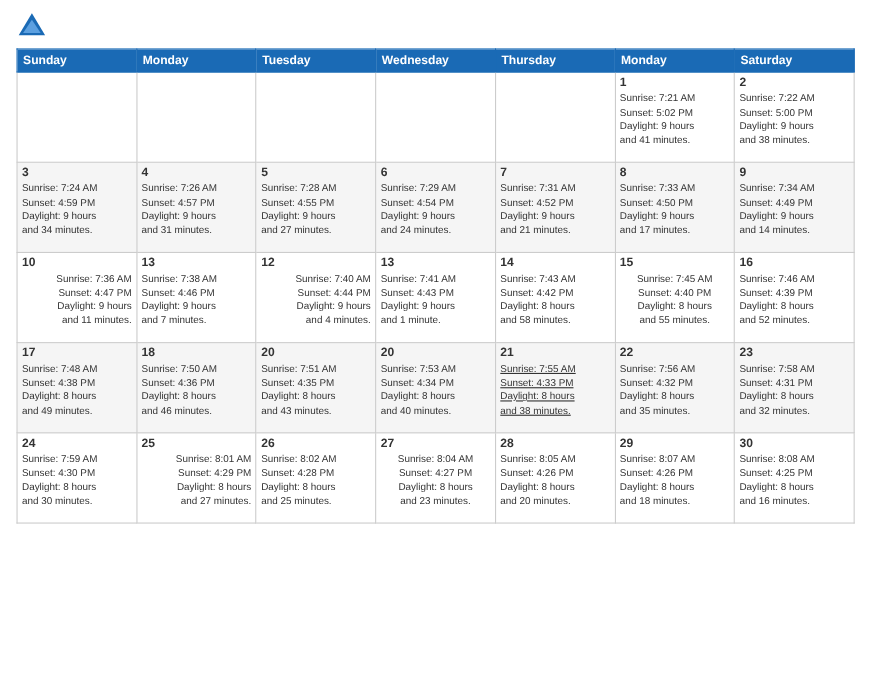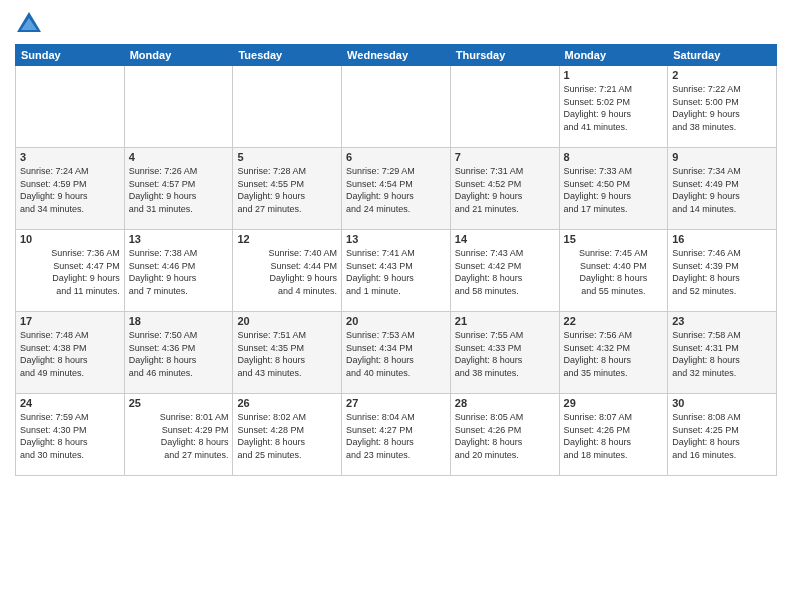--- a/index.html
+++ b/index.html
@@ -279,21 +279,21 @@
           </td>
           <td>
             <span class="day-number">20</span>
             <div class="day-info" style="white-space: pre-line;">Sunrise: 7:53 AM
 Sunset: 4:34 PM
 Daylight: 8 hours
 and 40 minutes.</div>
           </td>
           <td>
             <span class="day-number">21</span>
-            <div class="day-info" style="white-space: pre-line;">Sunrise: 7:55 AM
+            <div class="day-info" style="white-space: pre-line; text-decoration: underline;">Sunrise: 7:55 AM
 Sunset: 4:33 PM
 Daylight: 8 hours
 and 38 minutes.</div>
           </td>
           <td>
             <span class="day-number">22</span>
             <div class="day-info" style="white-space: pre-line;">Sunrise: 7:56 AM
 Sunset: 4:32 PM
 Daylight: 8 hours
 and 35 minutes.</div>
@@ -323,21 +323,21 @@
           </td>
           <td>
             <span class="day-number">26</span>
             <div class="day-info" style="white-space: pre-line;">Sunrise: 8:02 AM
 Sunset: 4:28 PM
 Daylight: 8 hours
 and 25 minutes.</div>
           </td>
           <td>
             <span class="day-number">27</span>
-            <div class="day-info" style="white-space: pre-line;">Sunrise: 8:04 AM
+            <div class="day-info" style="white-space: pre-line; text-align: center;">Sunrise: 8:04 AM
 Sunset: 4:27 PM
 Daylight: 8 hours
 and 23 minutes.</div>
           </td>
           <td>
             <span class="day-number">28</span>
             <div class="day-info" style="white-space: pre-line;">Sunrise: 8:05 AM
 Sunset: 4:26 PM
 Daylight: 8 hours
 and 20 minutes.</div>

